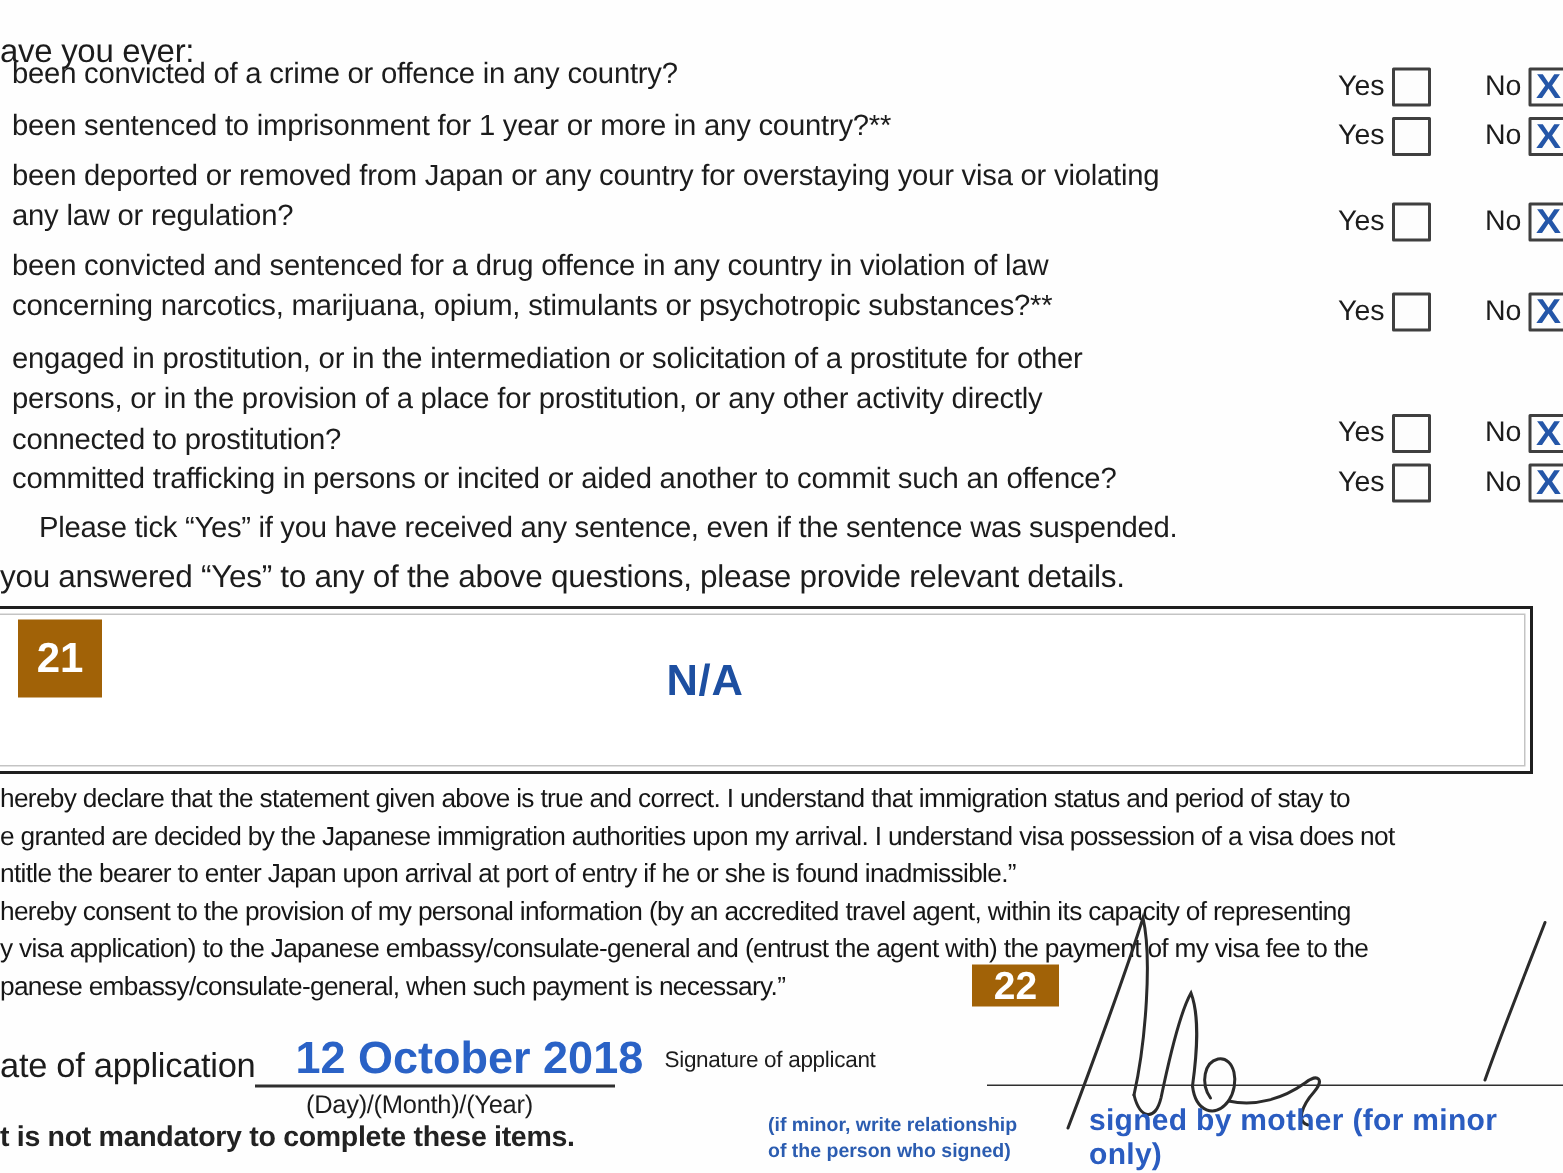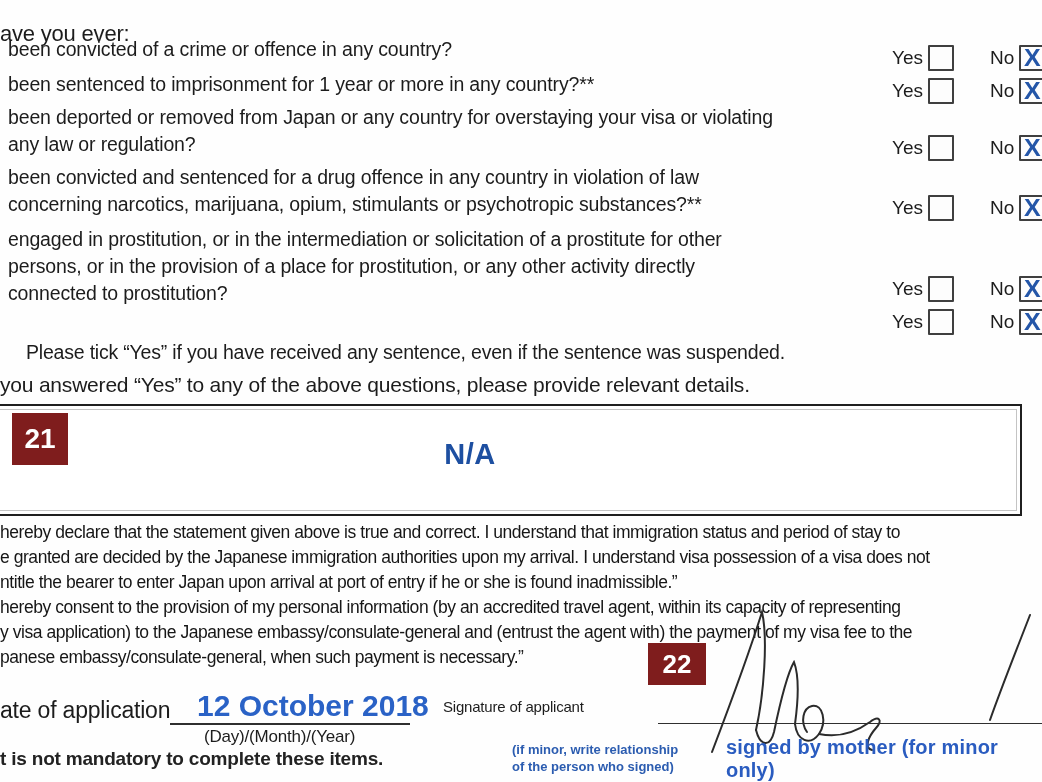--- a/index.html
+++ b/index.html
@@ -12,21 +12,21 @@
   .note-big{font-size:21px;letter-spacing:-0.2px;}
   .yn{left:892px;display:flex;align-items:center;height:25px;font-size:19px;}
   .yn .lbl{display:inline-block;}
   .cb{width:22px;height:22px;border:2px solid #3f3f3f;border-radius:1px;margin-left:5px;
       display:flex;align-items:center;justify-content:center;background:#fdfdfd;}
   .cb .x{font-weight:bold;font-size:25px;line-height:22px;color:#2456a8;transform:scaleY(0.92);}
   .no-grp{margin-left:36px;display:flex;align-items:center;}
   .yes-grp{display:flex;align-items:center;}
   .details-box{left:-12px;top:404px;width:1030px;height:108px;border:2px solid #1f1f1f;
       background:#fff;box-shadow:inset 0 0 0 3px #ffffff, inset 0 0 0 4px #c4c4c4;}
-  .badge{background:#7f1d1d;color:#ffffff;font-weight:bold;display:flex;align-items:center;
+  .badge{background:#a16207;color:#ffffff;font-weight:bold;display:flex;align-items:center;
       justify-content:center;}
   .na{font-size:29px;font-weight:bold;color:#1d4fa1;letter-spacing:0.5px;}
   .decl{font-size:17.5px;letter-spacing:-0.45px;line-height:25px;white-space:nowrap;color:#161616;}
   .date-label{font-size:23px;letter-spacing:-0.2px;}
   .date-value{font-size:30px;font-weight:bold;color:#2a62c6;letter-spacing:0px;margin-left:21px;}
   .date-hint{font-size:17px;letter-spacing:-0.2px;}
   .sig-label{font-size:15px;letter-spacing:-0.2px;}
   .minor-note{font-size:13px;font-weight:bold;color:#2b5cb0;line-height:17px;white-space:pre-line;}
   .sig-annot{font-size:20px;font-weight:bold;color:#2a5cc0;letter-spacing:0.2px;}
   .footer-note{font-size:19px;font-weight:bold;letter-spacing:-0.2px;color:#222;}
@@ -42,20 +42,21 @@
 
   <div class="abs q" style="left:8px;top:36px;">been convicted of a crime or offence in any country?</div>
   <div class="abs q" style="left:8px;top:71px;">been sentenced to imprisonment for 1 year or more in any country?**</div>
   <div class="abs q" style="left:8px;top:104px;">been deported or removed from Japan or any country for overstaying your visa or violating
 any law or regulation?</div>
   <div class="abs q" style="left:8px;top:164px;">been convicted and sentenced for a drug offence in any country in violation of law
 concerning narcotics, marijuana, opium, stimulants or psychotropic substances?**</div>
   <div class="abs q" style="left:8px;top:226px;">engaged in prostitution, or in the intermediation or solicitation of a prostitute for other
 persons, or in the provision of a place for prostitution, or any other activity directly
 connected to prostitution?</div>
+  <div class="abs q" style="left:8px;top:306px;">committed trafficking in persons or incited or aided another to commit such an offence?</div>
 
   <div class="abs yn" style="top:45px;">
     <span class="yes-grp">
         <span class="lbl">Yes</span>
         <span class="cb"></span>
       </span>
     <span class="no-grp">
         <span class="lbl">No</span>
         <span class="cb">
           <span class="x">X</span>
@@ -130,21 +131,21 @@
   <div class="abs badge" style="left:12px;top:413px;width:56px;height:52px;font-size:28px;">21</div>
   <div class="abs na" style="left:415px;top:438px;width:110px;text-align:center;">N/A</div>
 
   <div class="abs decl" style="left:0;top:520px;">hereby declare that the statement given above is true and correct. I understand that immigration status and period of stay to</div>
   <div class="abs decl" style="left:0;top:545px;">e granted  are decided by the Japanese immigration authorities upon my arrival. I understand visa possession of a visa does not</div>
   <div class="abs decl" style="left:0;top:570px;">ntitle the bearer to  enter Japan upon arrival at port of entry if he or she is found inadmissible.”</div>
   <div class="abs decl" style="left:0;top:595px;">hereby consent to the provision of my personal information (by an accredited travel agent, within its capacity of representing</div>
   <div class="abs decl" style="left:0;top:645px;">panese embassy/consulate-general, when such payment is necessary.”</div>
   <div class="abs decl" style="left:0;top:620px;">y visa application) to the Japanese embassy/consulate-general and (entrust the agent with) the payment of my visa fee to the</div>
 
-  <div class="abs badge" style="left:648px;top:643px;width:58px;height:42px;font-size:26px;">22</div>
+  <div class="abs badge" style="left:648px;top:643px;width:58px;height:28px;font-size:26px;">22</div>
 
   <svg class="abs sig-svg" style="left:680px;top:598px;" width="362" height="162" viewBox="0 0 362 162">
     <g fill="none" stroke="#2b2b2b" stroke-width="2" stroke-linecap="round">
       <path d="M 32 154 C 48 112, 72 46, 82 14 C 88 40, 84 96, 76 132"></path>
       <path d="M 76 132 C 80 148, 90 150, 94 134 C 99 110, 106 78, 114 64 C 120 80, 118 104, 115 126"></path>
       <path d="M 115 126 C 117 143, 130 148, 139 136 C 147 124, 143 106, 132 108 C 123 110, 120 124, 127 134"></path>
       <path d="M 139 136 C 158 140, 176 134, 190 124 C 199 117, 203 122, 196 130 C 188 139, 184 150, 192 152"></path>
       <path d="M 310 122 C 322 88, 338 48, 350 17"></path>
     </g>
   </svg>

